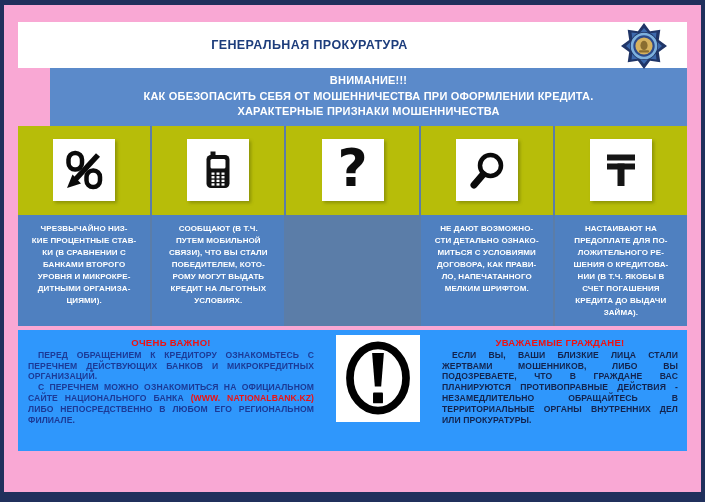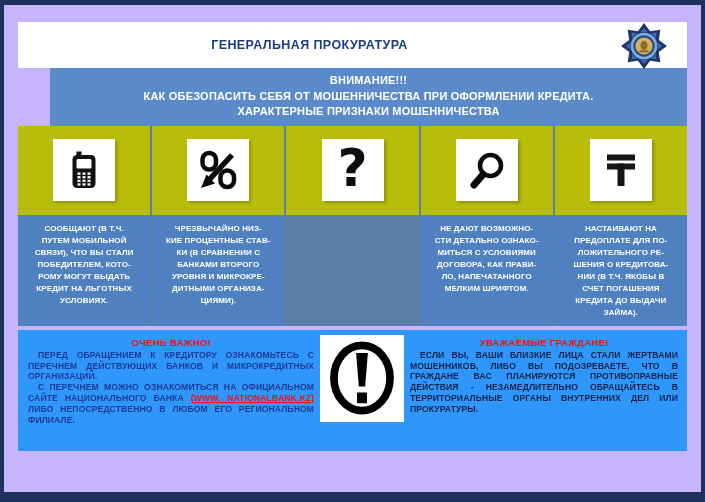--- a/index.html
+++ b/index.html
@@ -1,21 +1,21 @@
 <!DOCTYPE html>
 <html><head>
 <meta charset="utf-8">
 <style>
   html,body{margin:0;padding:0;}
   body{
     width:705px;height:502px;overflow:hidden;
     font-family:"Liberation Sans", sans-serif;
     -webkit-font-smoothing:antialiased;
   }
-  .page{position:relative;width:705px;height:502px;background:#c4b5fd;}
+  .page{position:relative;width:705px;height:502px;background:#f9a8d4;}
   .edge{position:absolute;background:#20305c;}
   .edge-top{top:0;left:0;right:0;height:5px;}
   .edge-bottom{bottom:0;left:0;right:0;height:10px;}
   .edge-left{top:0;bottom:0;left:0;width:4px;}
   .edge-right{top:0;bottom:0;right:0;width:4px;}
 
   .content{position:absolute;left:18px;top:22px;width:669px;}
 
   
   .header-bar{height:46px;background:#ffffff;display:flex;align-items:center;}
@@ -36,32 +36,32 @@
   .icon-tile{width:62px;height:62px;background:#ffffff;display:flex;align-items:center;
     justify-content:center;box-shadow:2px 2px 3px rgba(60,70,0,0.35);}
   .q-glyph{font-family:"DejaVu Sans", sans-serif;font-weight:bold;font-size:52px;
     color:#0d0d0d;line-height:1;margin-top:-4px;}
   .sign-text-zone{flex:1;background:#4f80c0;color:#ffffff;font-weight:bold;font-size:8px;
     line-height:1.5;text-align:center;white-space:pre-line;padding:8px 3px 0;
     box-sizing:border-box;letter-spacing:0.1px;}
 
   
   .notice{margin-top:4px;background:#2f97fc;height:121px;display:flex;
-    box-sizing:border-box;padding:5px 9px 0 10px;}
+    box-sizing:border-box;padding:5px 9px 0 10px;gap:16px;}
   .notice-col-left{width:286px;}
   .notice-center{width:96px;display:flex;justify-content:center;align-items:flex-start;}
   .warn-tile{width:84px;height:87px;background:#ffffff;display:flex;align-items:center;justify-content:center;}
   .notice-col-right{flex:1;}
   .notice-heading{color:#ee1111;font-weight:bold;font-size:9.5px;text-align:center;
     letter-spacing:0.3px;margin:2px 0 2px;}
   .notice-par{margin:0;font-weight:bold;font-size:8.6px;line-height:1.26;
     text-align:justify;text-indent:10px;letter-spacing:0.1px;}
   .notice-col-left .notice-par{color:#1c3a96;}
   .notice-col-right .notice-par{color:#13234d;}
-  .nb-link{color:#ee1111;text-decoration:underline;cursor:pointer;}
+  .nb-link{color:#ee1111;cursor:pointer;}
 </style>
 </head>
 <body>
 
 <div class="page">
   <div class="edge edge-top"></div>
   <div class="edge edge-bottom"></div>
   <div class="edge edge-left"></div>
   <div class="edge edge-right"></div>
 
@@ -82,20 +82,40 @@
       </div>
     </div>
 
     <div class="banner">
       <div>ВНИМАНИЕ!!!</div>
       <div>КАК ОБЕЗОПАСИТЬ СЕБЯ ОТ МОШЕННИЧЕСТВА ПРИ ОФОРМЛЕНИИ КРЕДИТА.</div>
       <div>ХАРАКТЕРНЫЕ ПРИЗНАКИ МОШЕННИЧЕСТВА</div>
     </div>
 
     <div class="signs">
+
+      <div class="sign">
+        <div class="sign-icon-zone">
+          <div class="icon-tile">
+            <svg width="40" height="40" viewBox="0 0 40 40" aria-hidden="true">
+              <rect x="4.5" y="3" width="13.5" height="16.5" rx="6.5" fill="none" stroke="#0a0a0a" stroke-width="4.5"></rect>
+              <rect x="22.5" y="20.5" width="13.5" height="16.5" rx="6.5" fill="none" stroke="#0a0a0a" stroke-width="4.5"></rect>
+              <line x1="34" y1="5" x2="10.5" y2="30.5" stroke="#0a0a0a" stroke-width="5.5"></line>
+              <polygon points="3,38 17,33.5 8.5,24.5" fill="#0a0a0a"></polygon>
+            </svg>
+          </div>
+        </div>
+        <div class="sign-text-zone">ЧРЕЗВЫЧАЙНО НИЗ-
+КИЕ ПРОЦЕНТНЫЕ СТАВ-
+КИ (В СРАВНЕНИИ С
+БАНКАМИ ВТОРОГО
+УРОВНЯ И МИКРОКРЕ-
+ДИТНЫМИ ОРГАНИЗА-
+ЦИЯМИ).</div>
+      </div>
 
       <div class="sign">
         <div class="sign-icon-zone">
           <div class="icon-tile">
             <svg width="40" height="40" viewBox="0 0 40 40" aria-hidden="true">
               <rect x="12.5" y="1.5" width="5" height="7" fill="#111"></rect>
               <rect x="8.5" y="5" width="23" height="33" rx="4.5" fill="#111"></rect>
               <rect x="12.5" y="9" width="15" height="9.5" rx="1.5" fill="#fff"></rect>
               <g fill="#fff">
                 <rect x="13.5" y="22.5" width="3" height="2.3"></rect>
@@ -119,40 +139,20 @@
 СВЯЗИ), ЧТО ВЫ СТАЛИ
 ПОБЕДИТЕЛЕМ, КОТО-
 РОМУ МОГУТ ВЫДАТЬ
 КРЕДИТ НА ЛЬГОТНЫХ
 УСЛОВИЯХ.</div>
       </div>
 
       <div class="sign">
         <div class="sign-icon-zone">
           <div class="icon-tile">
-            <svg width="40" height="40" viewBox="0 0 40 40" aria-hidden="true">
-              <rect x="4.5" y="3" width="13.5" height="16.5" rx="6.5" fill="none" stroke="#0a0a0a" stroke-width="4.5"></rect>
-              <rect x="22.5" y="20.5" width="13.5" height="16.5" rx="6.5" fill="none" stroke="#0a0a0a" stroke-width="4.5"></rect>
-              <line x1="34" y1="5" x2="10.5" y2="30.5" stroke="#0a0a0a" stroke-width="5.5"></line>
-              <polygon points="3,38 17,33.5 8.5,24.5" fill="#0a0a0a"></polygon>
-            </svg>
-          </div>
-        </div>
-        <div class="sign-text-zone">ЧРЕЗВЫЧАЙНО НИЗ-
-КИЕ ПРОЦЕНТНЫЕ СТАВ-
-КИ (В СРАВНЕНИИ С
-БАНКАМИ ВТОРОГО
-УРОВНЯ И МИКРОКРЕ-
-ДИТНЫМИ ОРГАНИЗА-
-ЦИЯМИ).</div>
-      </div>
-
-      <div class="sign">
-        <div class="sign-icon-zone">
-          <div class="icon-tile">
             <span class="q-glyph">?</span>
           </div>
         </div>
       </div>
 
       <div class="sign">
         <div class="sign-icon-zone">
           <div class="icon-tile">
             <svg width="40" height="40" viewBox="0 0 40 40" aria-hidden="true">
               <circle cx="23.5" cy="15.5" r="10.5" fill="none" stroke="#0a0a0a" stroke-width="4.5"></circle>

